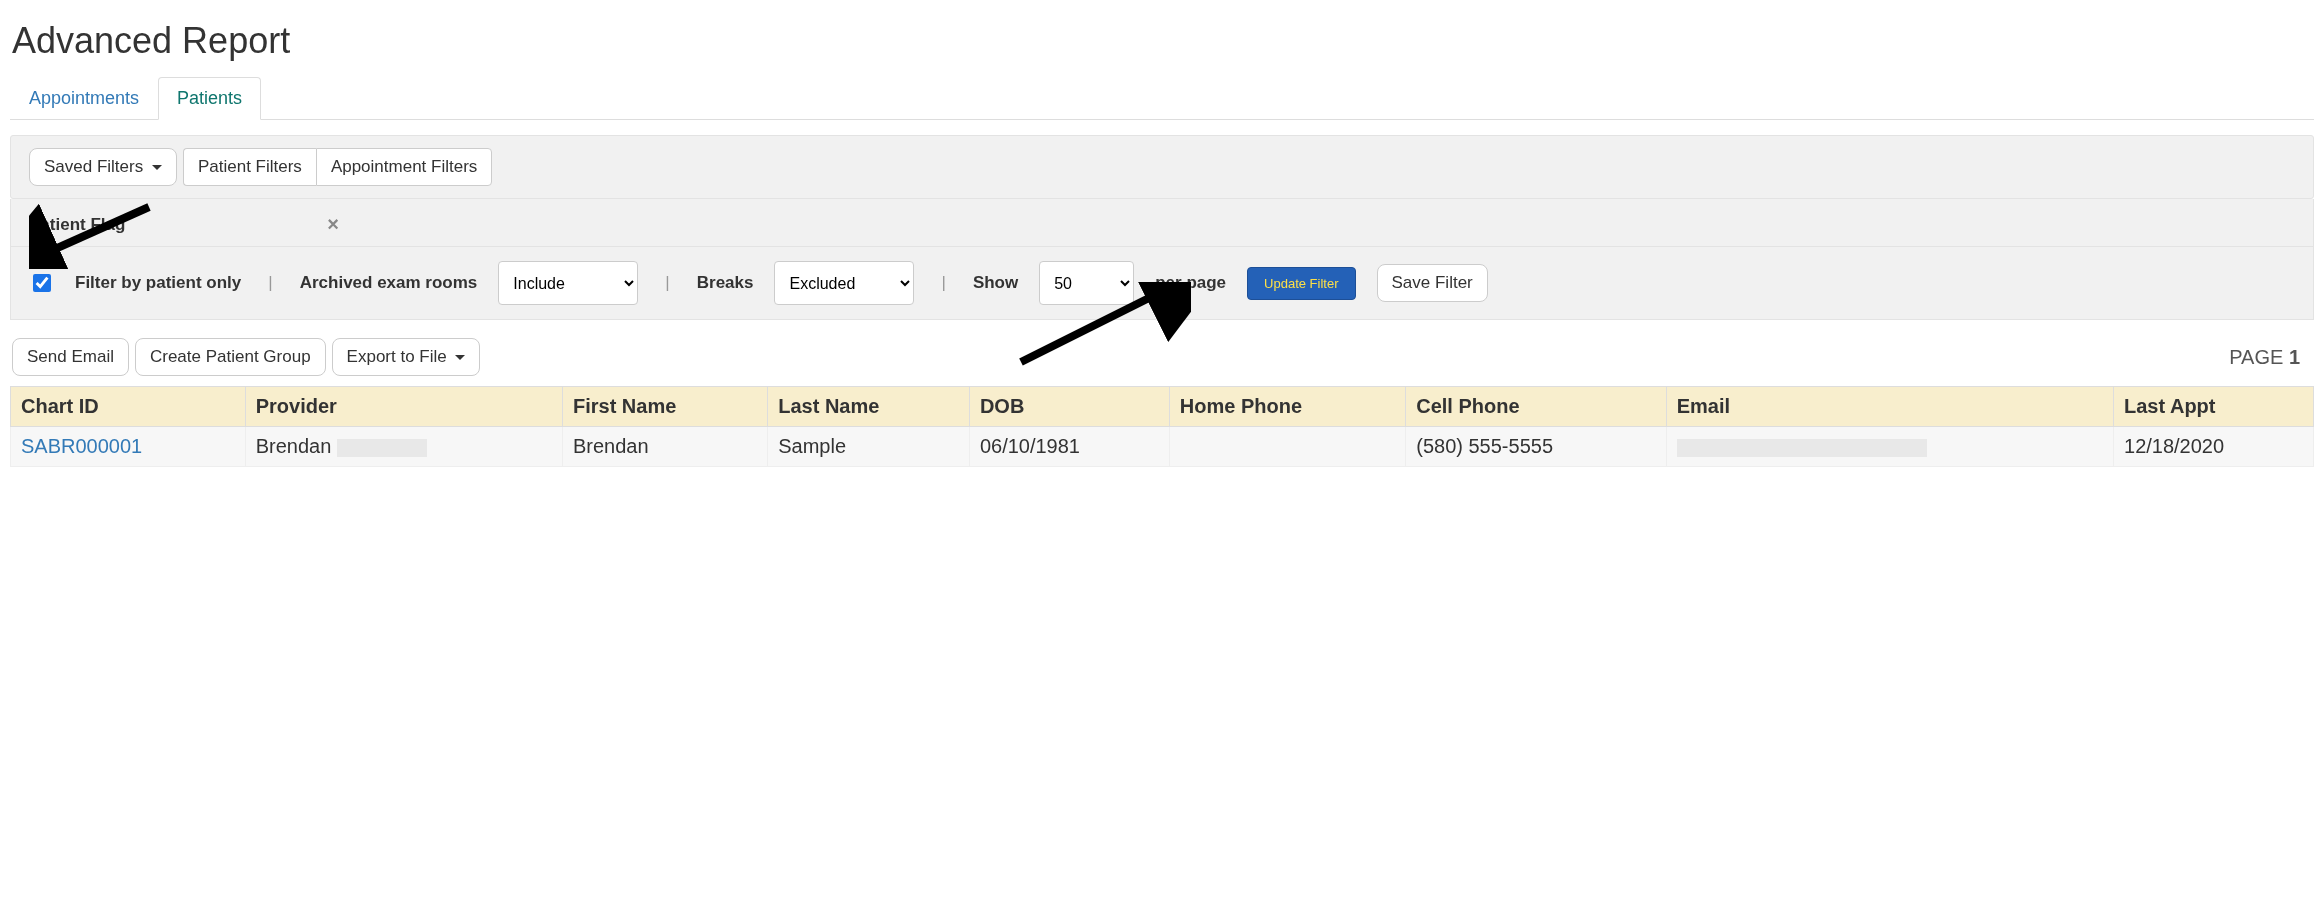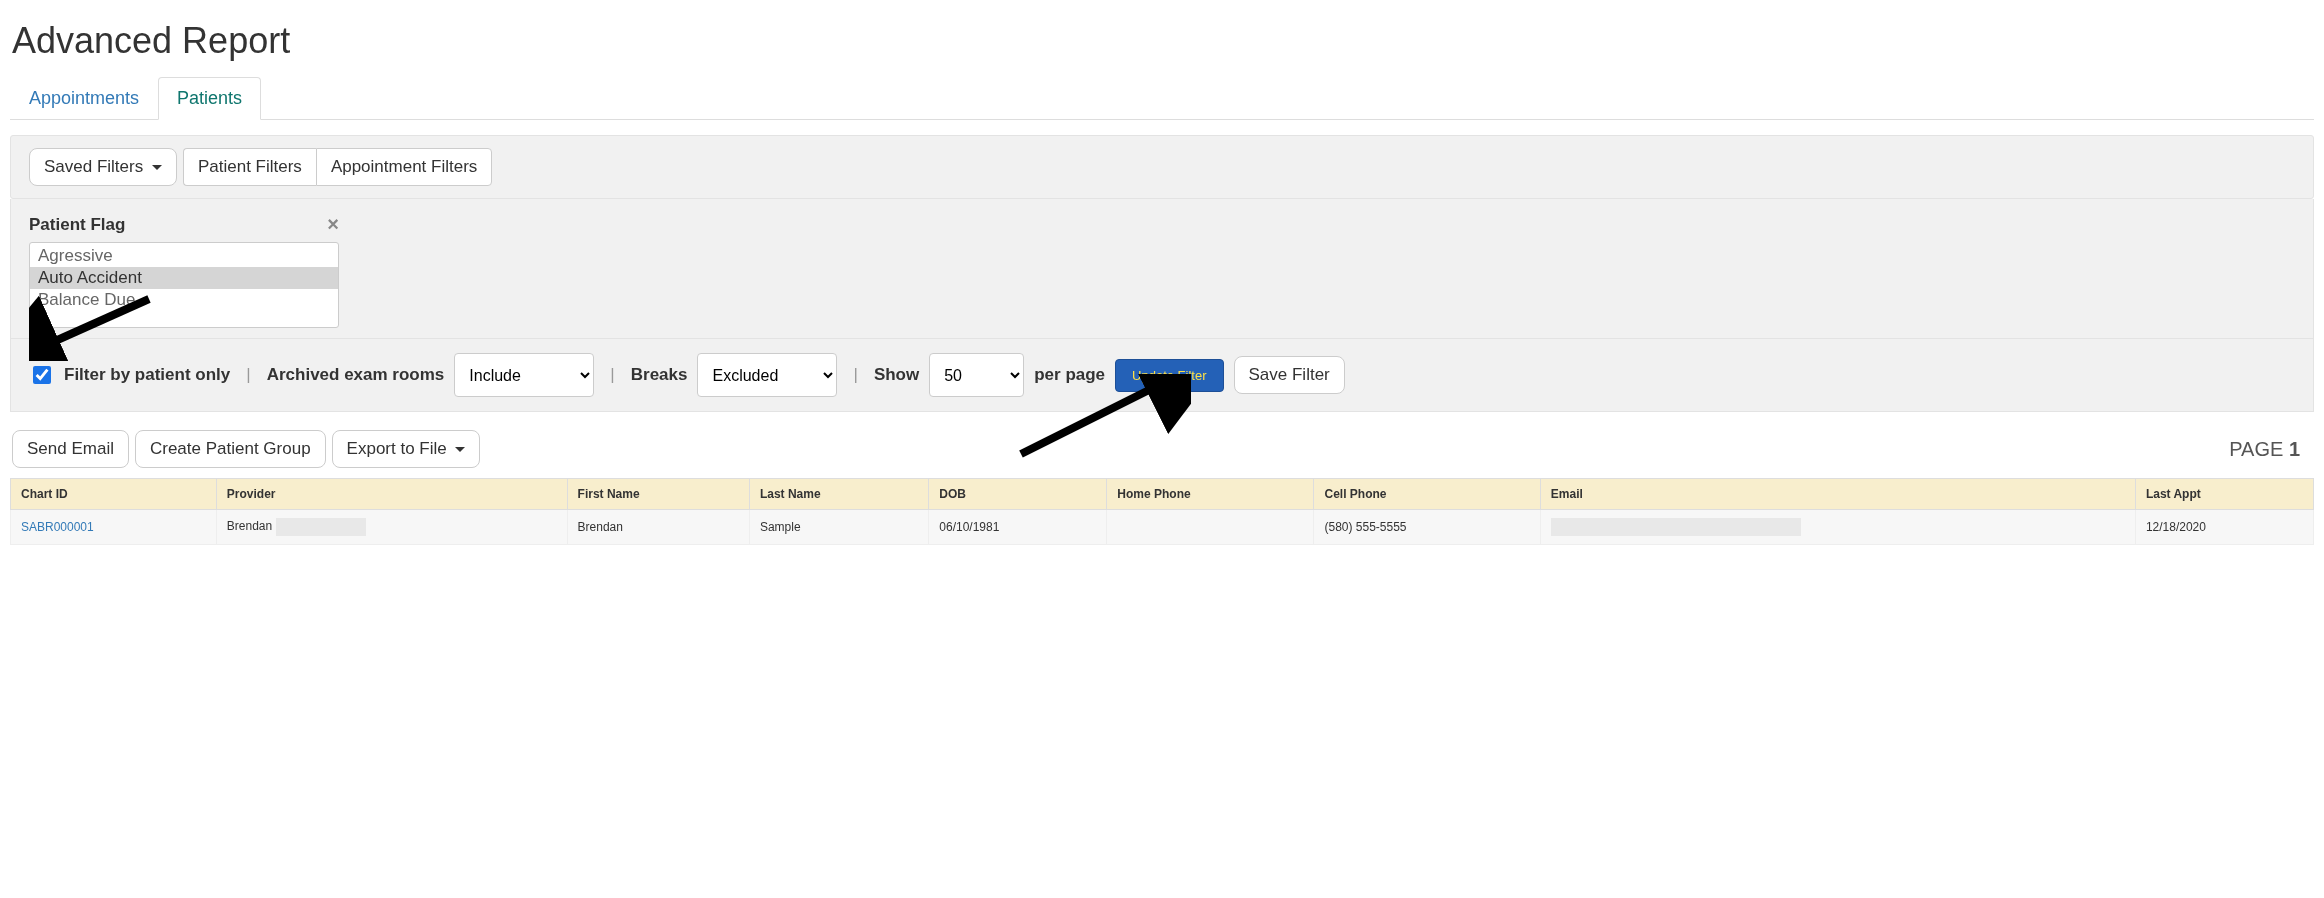--- a/index.html
+++ b/index.html
@@ -75,38 +75,38 @@
     width: 310px; height: 86px; overflow-y: scroll;
     background:#fff; border:1px solid #ccc; border-radius:3px;
     margin-top:6px; padding:2px 0;
     font-size:17px;
   }
   .flag-list .opt { padding:1px 8px; color:#666; cursor:pointer; }
   .flag-list .opt.selected { background:#d5d5d5; color:#333; }
   .filter-bar {
     background:#f1f1f1; border:1px solid #e3e3e3; border-top:none;
     padding: 14px 18px;
-    display:flex; align-items:center; gap:10px; flex-wrap:wrap;
+    display:flex; align-items:center; gap:21px; flex-wrap:wrap;
     font-size:17px;
   }
   .filter-bar label.bold { font-weight:bold; }
   .filter-bar .sep { color:#999; margin:0 6px; font-weight:300;}
   input[type=checkbox].cb { width:18px; height:18px; accent-color:#1a73e8; }
   select.sel {
     background:#fff; border:1px solid #ccc; border-radius:4px;
     padding:6px 10px; font-size:16px; height:44px;
   }
   .btn-primary {
     background:#2461b7; color:#fde047; border:1px solid #1d4f97;
     padding:8px 16px; font-size:13px; border-radius:4px; cursor:pointer;
   }
   .action-row { display:flex; align-items:center; padding: 4px 2px; margin-bottom:6px;}
   .page-ind { margin-left:auto; font-size:20px; color:#555; padding-right:12px;}
   table.data {
-    width:100%; border-collapse:collapse; font-size:12px;padding-left:46px;
+    width:100%; border-collapse:collapse; font-size:20px;padding-left:46px;
   }
   table.data thead th {
     background:#f8eecd; border:1px solid #ddd; text-align:left;
     padding:8px 10px; font-weight:bold; color:#333;
   }
   table.data tbody td {
     background:#f7f7f7; border:1px solid #eee; padding:8px 10px; color:#333;
   }
   table.data tbody td a { color:#337ab7; text-decoration:none; }
   .redact { display:inline-block; background:#e8e8e8; height:18px; vertical-align:middle; }
@@ -141,25 +141,20 @@
       <button>Patient Filters</button>
       <button>Appointment Filters</button>
     </div>
   </div>
 </div>
 
 <div class="flag-section" style="margin-top:-14px;">
   <div class="flag-label">
     <span>Patient Flag</span>
     <span class="close-x">×</span>
-  </div>
-  <div class="flag-list">
-    <div class="opt">Agressive</div>
-    <div class="opt selected">Auto Accident</div>
-    <div class="opt">Balance Due</div>
   </div>
 </div>
 
 <div class="filter-bar" style="position:relative;">
   <input type="checkbox" class="cb" checked="" style="">
   <label class="bold">Filter by patient only</label>
   <span class="sep">|</span>
   <label class="bold">Archived exam rooms</label>
   <select class="sel" style="width:140px">
     <option>Include</option>

